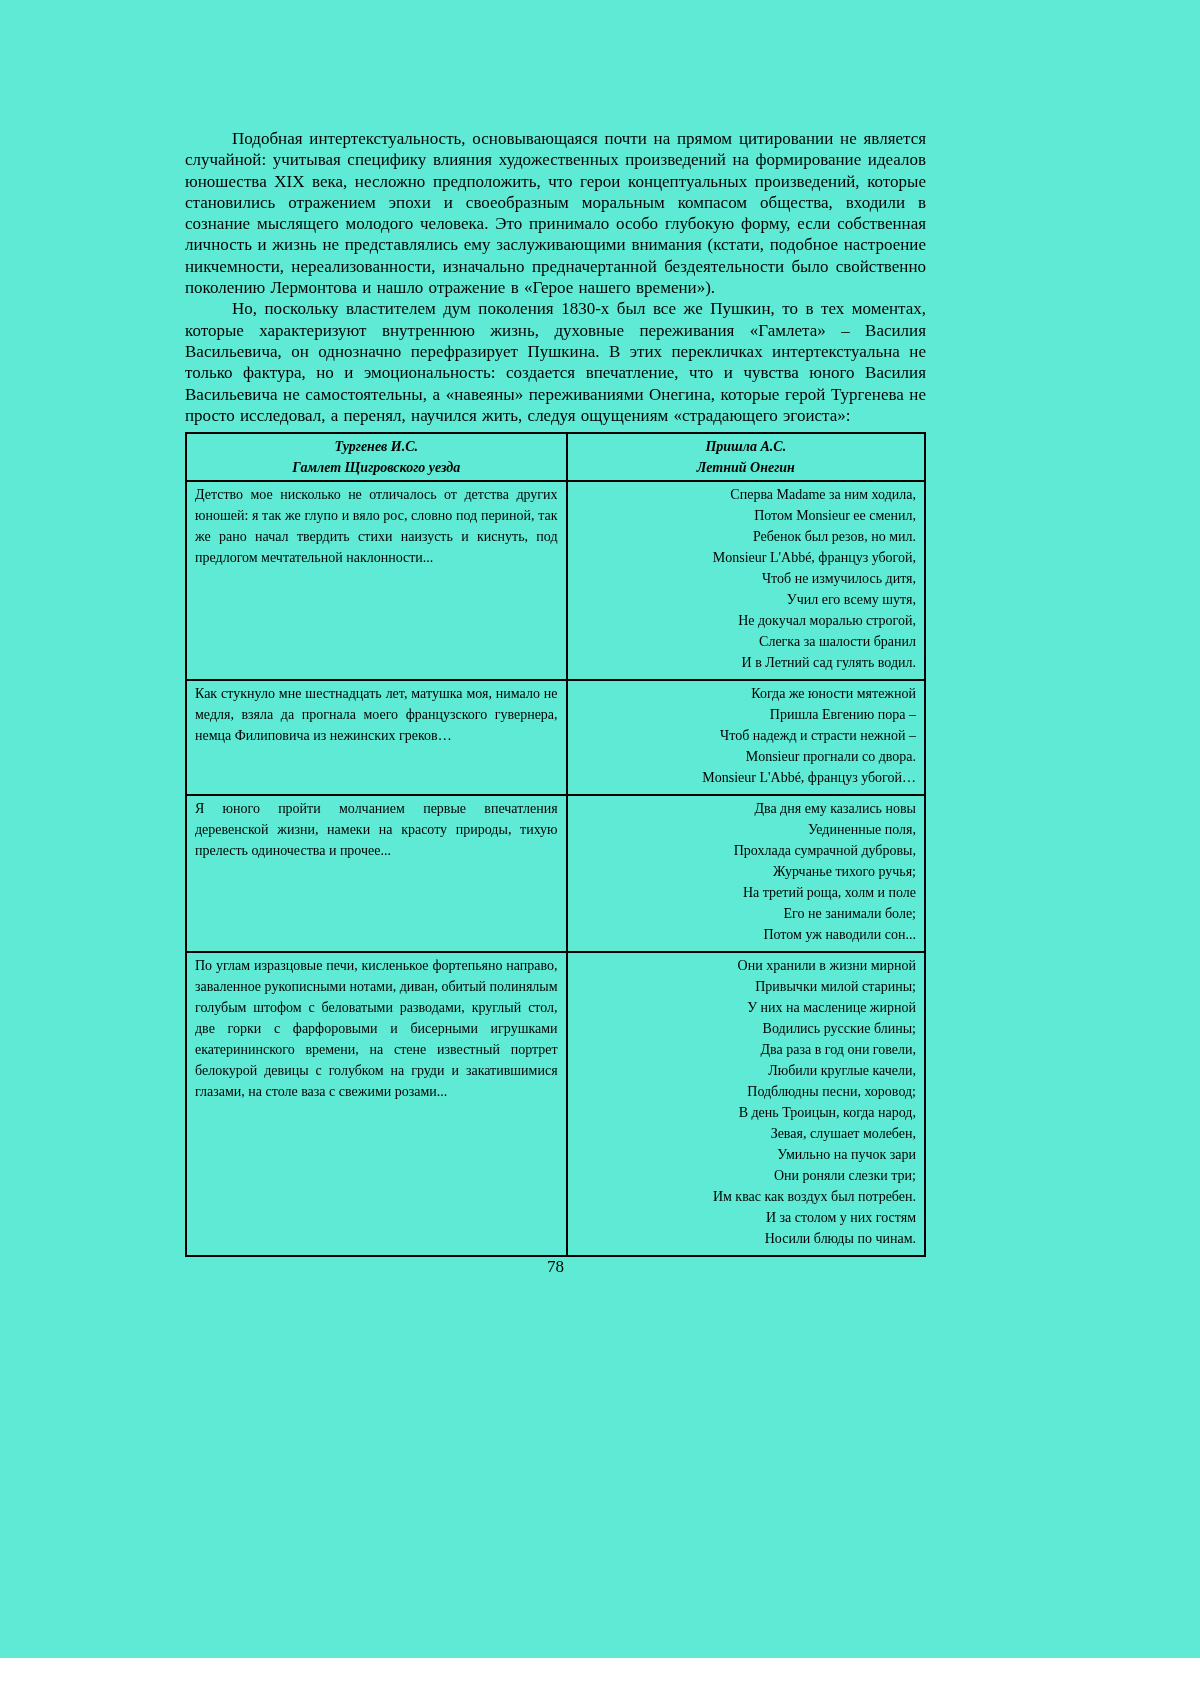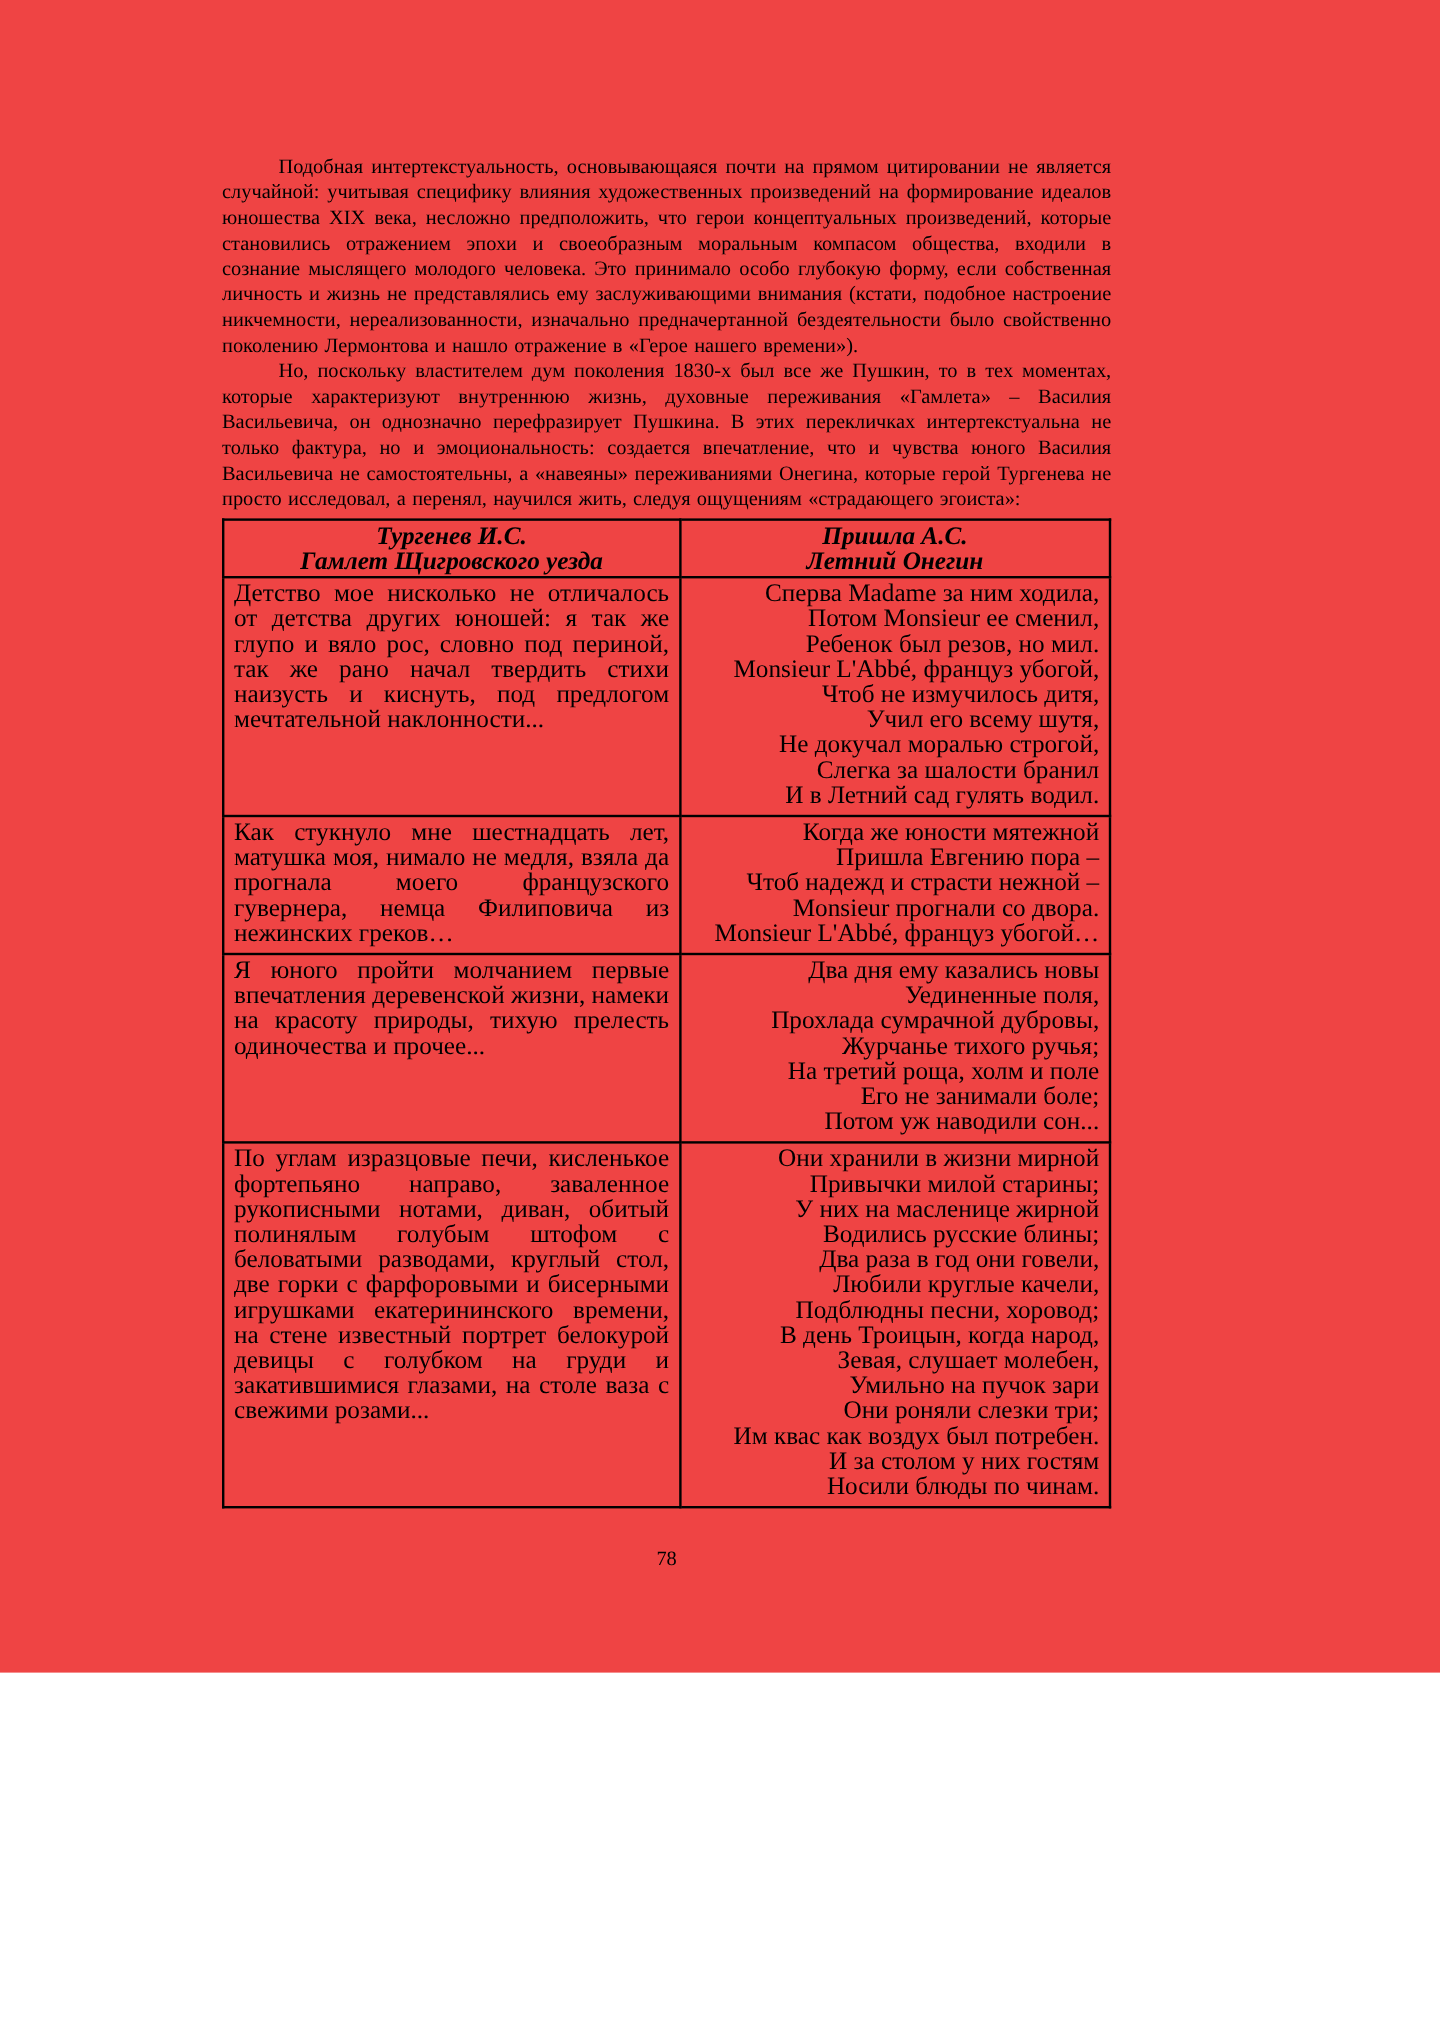--- a/index.html
+++ b/index.html
@@ -3,22 +3,22 @@
 <meta charset="utf-8">
 <style>
   html, body {
     margin: 0;
     padding: 0;
     background: #ffffff;
   }
   .page {
     position: relative;
     width: 1200px;
-    height: 1394px;
-    background: #ef4444;
+    height: 1658px;
+    background: #5eead4;
     font-family: "Liberation Serif", "DejaVu Serif", serif;
     color: #000000;
     overflow: hidden;
   }
   .content {
     position: absolute;
     left: 185px;
     top: 128px;
     width: 741px;
   }
@@ -32,42 +32,41 @@
   }
   table.cmp {
     width: 100%;
     border-collapse: collapse;
     margin-top: 6px;
     table-layout: fixed;
   }
   .cmp th, .cmp td {
     border: 2px solid #000000;
     vertical-align: top;
-    font-size: 21px;
+    font-size: 14px;
     line-height: 21px;
     padding: 2px 8px 6px 8px;
   }
   .cmp col.c-left  { width: 51.5%; }
   .cmp col.c-right { width: 48.5%; }
   .cmp th {
     font-weight: bold;
     font-style: italic;
     text-align: center;
     padding: 2px 4px;
   }
   .cmp td.left-cell {
     text-align: justify;
     margin-left: 24px;
   }
   .cmp td.right-cell {
     white-space: pre-line;
     text-align: right;
   }
   .page-number {
-    margin-top: 32px;
     text-align: center;
     font-size: 17px;
   }
 </style>
 </head>
 <body>
 
 <div class="page">
   <div class="content">
 

